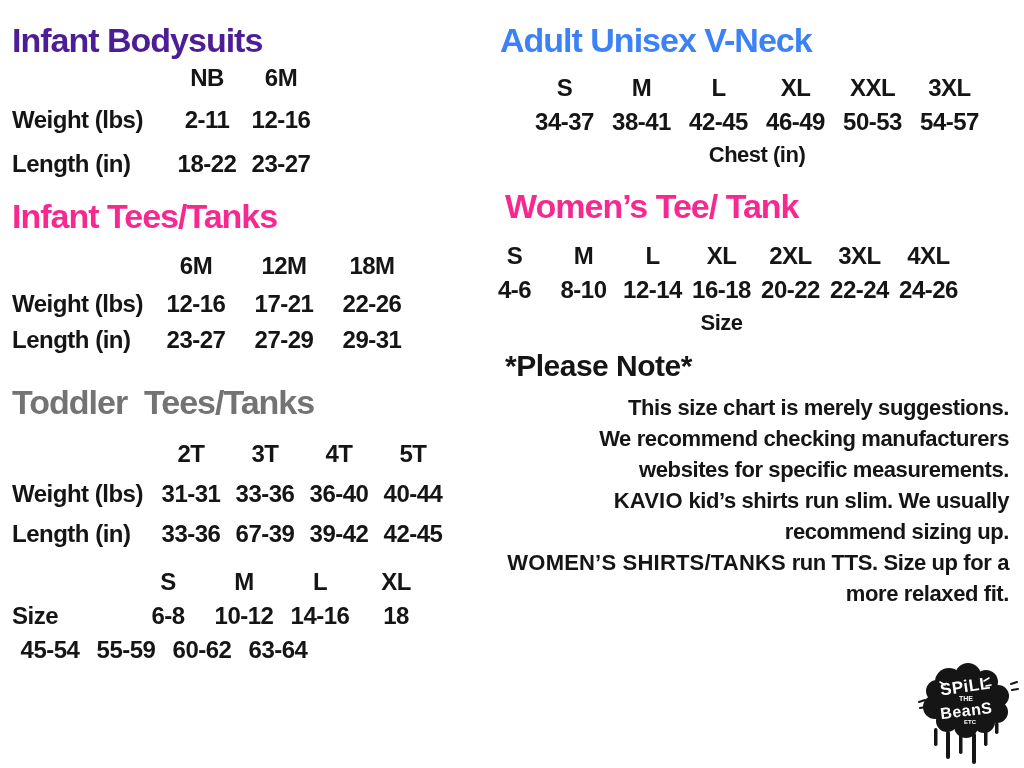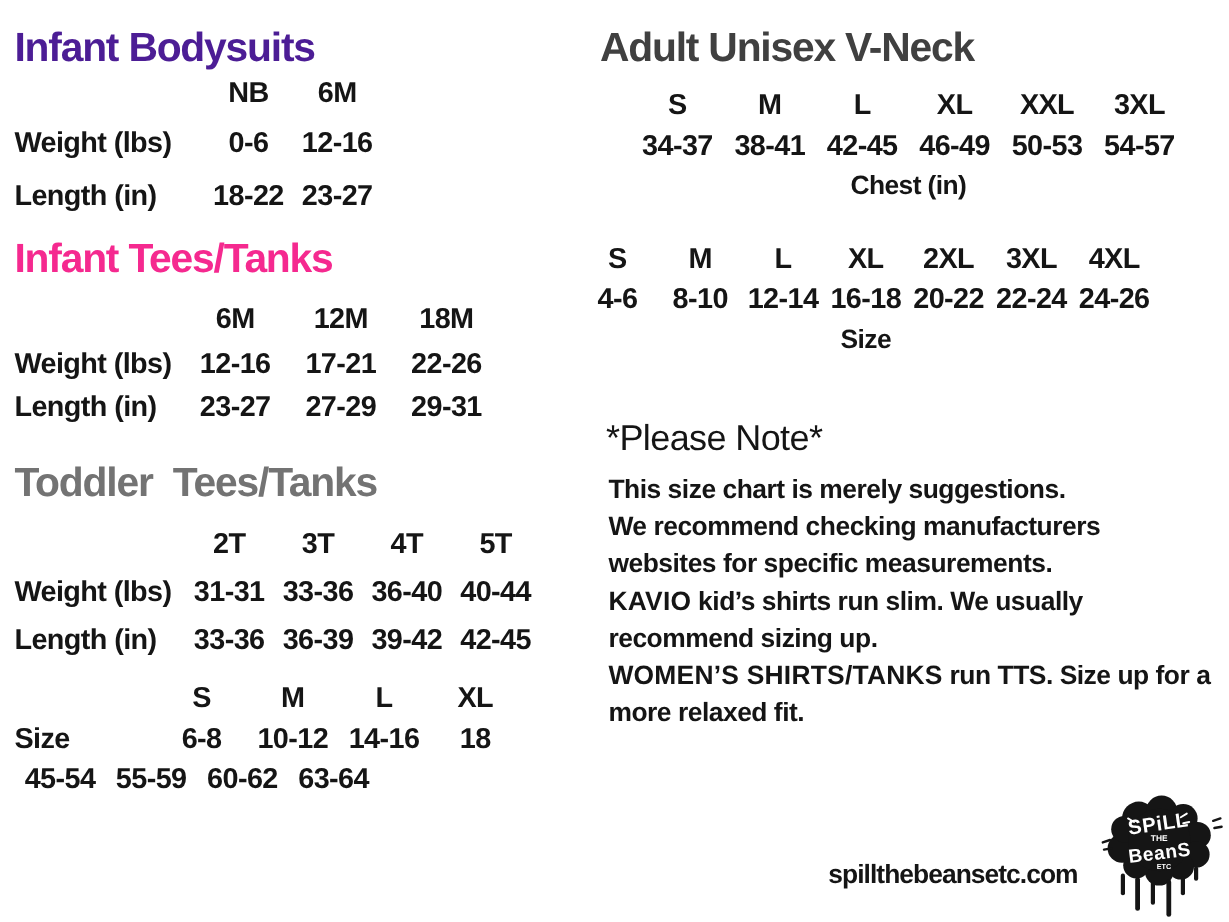--- a/index.html
+++ b/index.html
@@ -34,43 +34,43 @@
   .s-av .vals{margin-top:2px}
   .s-wt .trow{margin-left:2px}
   .s-wt .sizes{margin-top:16px}
   .s-wt .vals{margin-top:2px}
   .t-av{margin-left:22px}
   .t-wt{margin-left:27px}
   .caption{font-weight:700;font-size:22px;text-align:center;margin-top:2px;letter-spacing:-0.5px;}
   .cap-av{margin-left:48px;width:462px;text-align:center;}
   .cap-wt{margin-left:2px;width:483px;}
 
-  .note-title{font-size:30px;font-weight:400;margin:0 0 8px 27px;line-height:36px;letter-spacing:-0.5px;}
-  .nline{margin:0 0 0 29px;font-size:22px;line-height:31px;font-weight:700;width:502px;letter-spacing:-0.4px;}
+  .note-title{font-size:30px;font-weight:700;margin:0 0 8px 27px;line-height:36px;letter-spacing:-0.5px;}
+  .nline{margin:0 0 0 29px;font-size:22px;line-height:31px;font-weight:700;width:502px;letter-spacing:-0.4px;text-align:right;}
   .nline .em{letter-spacing:0.2px;}
 
   .website{position:absolute;right:126px;top:716px;font-size:22px;font-weight:700;letter-spacing:-0.8px;}
   .logo{position:absolute;left:916px;top:660px;}
   .logo text{font-family:"Liberation Sans", sans-serif;font-weight:700;fill:#ffffff;}
 </style>
 </head>
 <body>
 
 <div class="canvas">
 
   <section class="sec s-ib" style="left:12px;top:20px">
     <h2 class="title" style="color:#4c1d95">Infant Bodysuits</h2>
     <div class="trow head">
       <span class="lbl"></span>
       <span class="cell">NB</span>
       <span class="cell">6M</span>
     </div>
     <div class="trow r1">
       <span class="lbl">Weight (lbs)</span>
-      <span class="cell">0-6</span>
+      <span class="cell">2-11</span>
       <span class="cell">12-16</span>
     </div>
     <div class="trow r2">
       <span class="lbl">Length (in)</span>
       <span class="cell">18-22</span>
       <span class="cell">23-27</span>
     </div>
   </section>
 
   <section class="sec s-it" style="left:12px;top:196px">
@@ -107,21 +107,21 @@
     <div class="trow r1">
       <span class="lbl">Weight (lbs)</span>
       <span class="cell">31-31</span>
       <span class="cell">33-36</span>
       <span class="cell">36-40</span>
       <span class="cell">40-44</span>
     </div>
     <div class="trow r2">
       <span class="lbl">Length (in)</span>
       <span class="cell">33-36</span>
-      <span class="cell">36-39</span>
+      <span class="cell">67-39</span>
       <span class="cell">39-42</span>
       <span class="cell">42-45</span>
     </div>
   </section>
 
   <section class="sec s-yo" style="left:12px;top:566px">
     <div class="trow head">
       <span class="lbl"></span>
       <span class="cell">S</span>
       <span class="cell">M</span>
@@ -137,41 +137,42 @@
     </div>
     <div class="trow r2">
       <span class="cell">45-54</span>
       <span class="cell">55-59</span>
       <span class="cell">60-62</span>
       <span class="cell">63-64</span>
     </div>
   </section>
 
   <section class="sec s-av" style="left:478px;top:20px">
-    <h2 class="title t-av" style="color:#404040">Adult Unisex V-Neck</h2>
+    <h2 class="title t-av" style="color:#3b82f6">Adult Unisex V-Neck</h2>
     <div class="trow sizes">
       <span class="cell">S</span>
       <span class="cell">M</span>
       <span class="cell">L</span>
       <span class="cell">XL</span>
       <span class="cell">XXL</span>
       <span class="cell">3XL</span>
     </div>
     <div class="trow vals">
       <span class="cell">34-37</span>
       <span class="cell">38-41</span>
       <span class="cell">42-45</span>
       <span class="cell">46-49</span>
       <span class="cell">50-53</span>
       <span class="cell">54-57</span>
     </div>
     <div class="caption cap-av">Chest (in)</div>
   </section>
 
   <section class="sec s-wt" style="left:478px;top:186px">
+    <h2 class="title t-wt" style="color:#F5298F">Women’s Tee/ Tank</h2>
     <div class="trow sizes">
       <span class="cell">S</span>
       <span class="cell">M</span>
       <span class="cell">L</span>
       <span class="cell">XL</span>
       <span class="cell">2XL</span>
       <span class="cell">3XL</span>
       <span class="cell">4XL</span>
     </div>
     <div class="trow vals">
@@ -187,21 +188,20 @@
   </section>
 
   <section class="sec s-note" style="left:478px;top:348px;width:520px">
     <h2 class="note-title">*Please Note*</h2>
     <p class="nline"><b class="em"></b><span>This size chart is merely suggestions.</span></p>
     <p class="nline"><b class="em"></b><span>We recommend checking manufacturers websites for specific measurements.</span></p>
     <p class="nline"><b class="em">KAVIO</b><span> kid’s shirts run slim. We usually recommend sizing up.</span></p>
     <p class="nline"><b class="em">WOMEN’S SHIRTS/TANKS</b><span> run TTS. Size up for a more relaxed fit.</span></p>
   </section>
 
-  <div class="website">spillthebeansetc.com</div>
 
   <svg class="logo" width="104" height="106" viewBox="0 0 104 106" aria-hidden="true">
     <g fill="#151515">
       <circle cx="33" cy="22" r="14"></circle>
       <circle cx="52" cy="16" r="13"></circle>
       <circle cx="70" cy="22" r="12"></circle>
       <circle cx="82" cy="36" r="11"></circle>
       <circle cx="81" cy="52" r="11"></circle>
       <circle cx="68" cy="62" r="11"></circle>
       <circle cx="50" cy="66" r="12"></circle>

